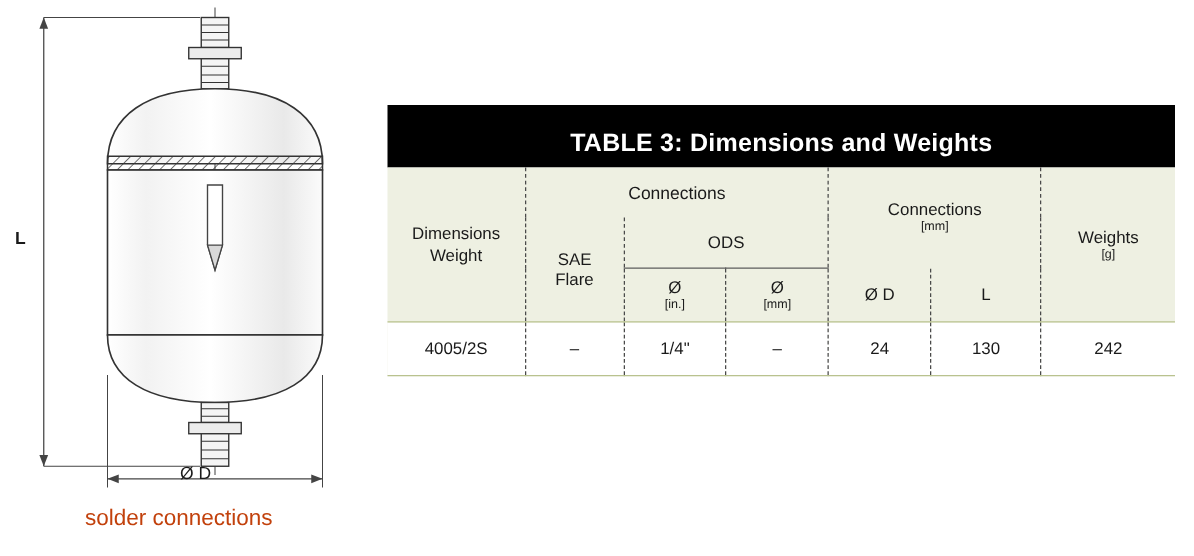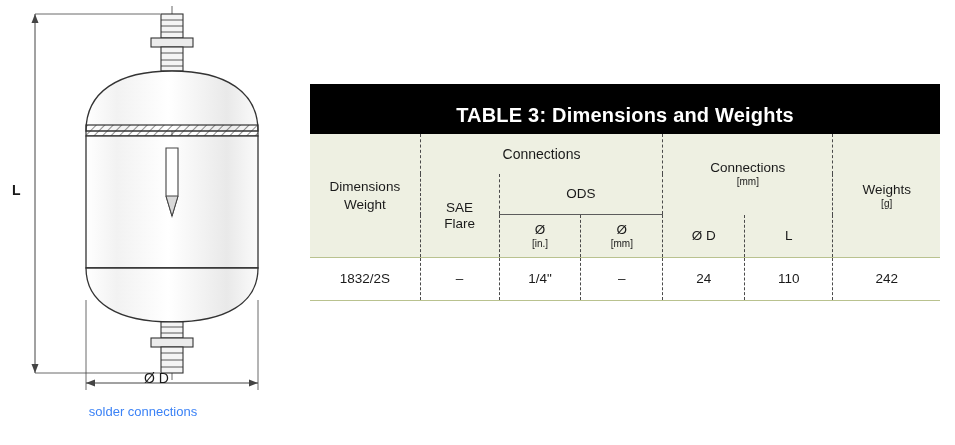--- a/index.html
+++ b/index.html
@@ -25,22 +25,22 @@
     height: 445px;
   }
   .drawing svg { display: block; }
 
   .caption {
     position: absolute;
     left: 0;
     top: 404px;
     width: 286px;
     text-align: center;
-    font-size: 13px;
-    color: #3b82f6;
+    font-size: 18px;
+    color: #c2410c;
   }
 
   
   .table-wrap {
     position: absolute;
     left: 310px;
     top: 84px;
     width: 630px;
   }
   .tbl-title {
@@ -231,23 +231,23 @@
         </td>
         <td class="hdr-sub vsep">
           <span>Ø</span>
           <span class="small-line unit">[mm]</span>
         </td>
         <td class="hdr-sub vsep">Ø D</td>
         <td class="hdr-sub vsep">L</td>
       </tr>
 
       <tr class="datarow">
-        <td>1832/2S</td>
+        <td>4005/2S</td>
         <td class="vsep">–</td>
         <td class="vsep">1/4"</td>
         <td class="vsep">–</td>
         <td class="vsep">24</td>
-        <td class="vsep">110</td>
+        <td class="vsep">130</td>
         <td class="vsep">242</td>
       </tr>
     </tbody>
   </table>
 </div>
 
 </body></html>

